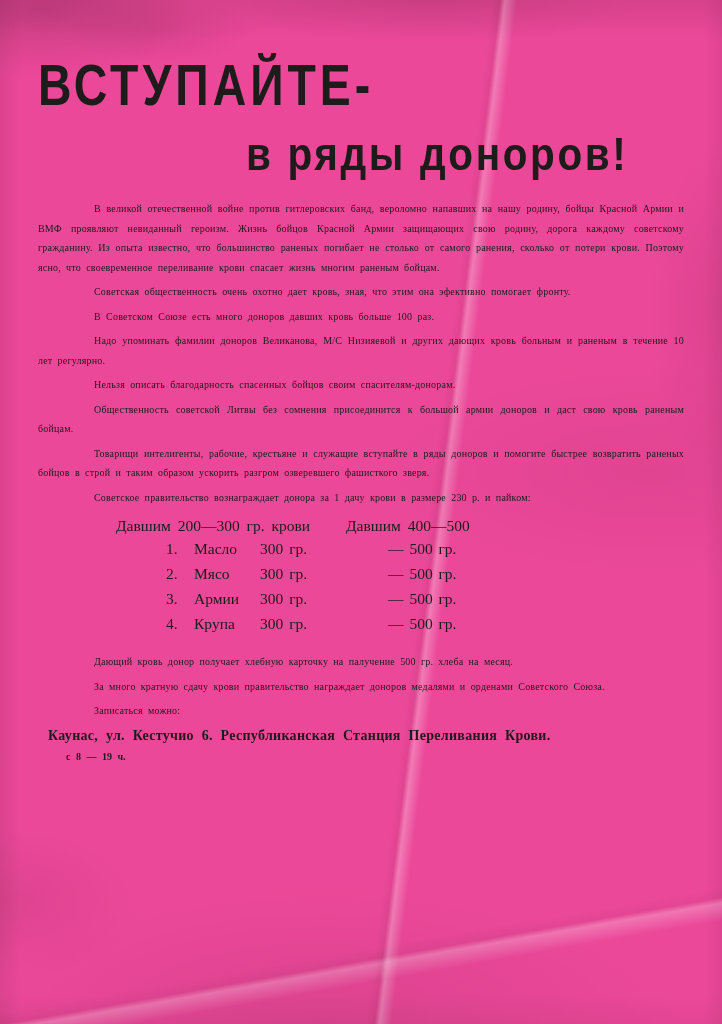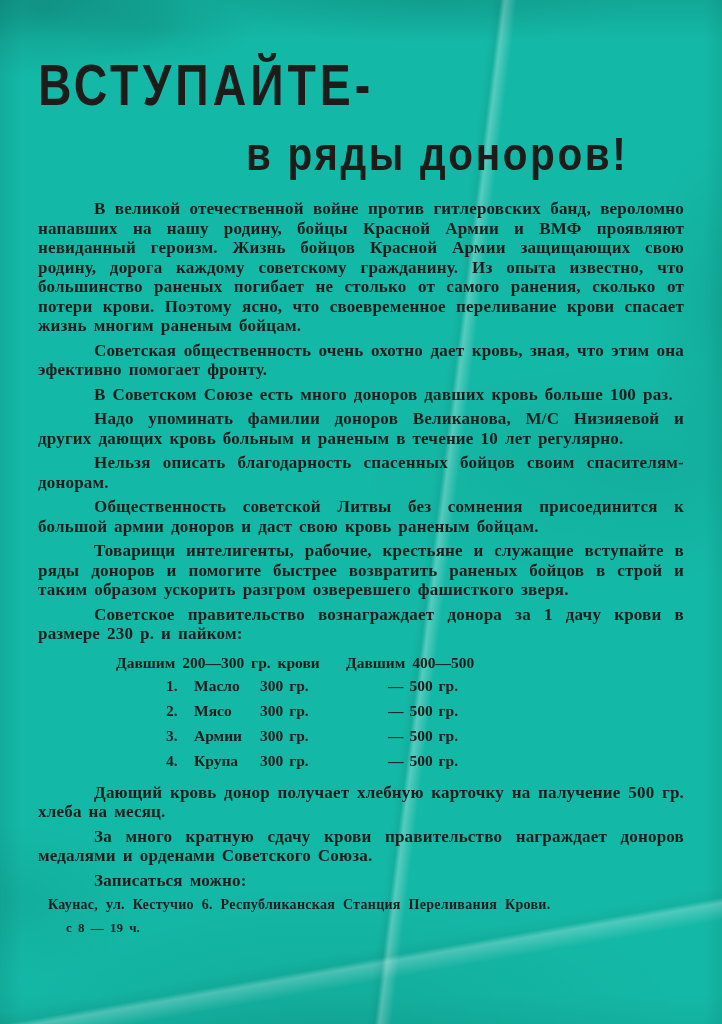--- a/index.html
+++ b/index.html
@@ -5,21 +5,21 @@
   html, body {
     margin: 0;
     padding: 0;
     background: #888;
   }
   .poster {
     position: relative;
     width: 722px;
     height: 1024px;
     margin: 0 auto;
-    background: #14b8a6;
+    background: #ec4899;
     color: #1d1c1a;
     font-family: "Liberation Serif", "DejaVu Serif", serif;
     overflow: hidden;
     box-sizing: border-box;
   }
   
   .poster::before {
     content: "";
     position: absolute;
     inset: 0;
@@ -62,31 +62,31 @@
     margin-left: 208px;
     transform: scaleX(0.88);
     transform-origin: left center;
     white-space: nowrap;
   }
   .body-text {
     margin-top: 22px;
   }
   .para {
     margin: 0 0 5px 0;
-    font-size: 17px;
-    font-weight: 700;
+    font-size: 10px;
+    font-weight: 400;
     line-height: 19.5px;
     text-align: justify;
     text-indent: 56px;
     word-spacing: 2.5px;
     letter-spacing: 0.2px;
   }
   .ration-table {
-    margin: 9px 0 10px 0;
-    font-weight: 700;
+    margin: 9px 0 16px 0;
+    font-weight: 400;
     font-size: 15.5px;
   }
   .table-header {
     display: flex;
     margin-left: 78px;
     line-height: 20px;
     word-spacing: 3px;
   }
   .table-header .col1 { width: 230px; }
   .table-row {
@@ -102,21 +102,21 @@
   .footer-address {
     margin: 7px 0 0 10px;
     font-size: 14px;
     font-weight: 700;
     word-spacing: 4px;
     letter-spacing: 0.3px;
     white-space: nowrap;
   }
   .footer-hours {
     margin: 7px 0 0 28px;
-    font-size: 13px;
+    font-size: 10px;
     font-weight: 700;
     word-spacing: 3px;
   }
 </style>
 </head>
 <body>
 
 <div class="poster">
   <div class="content">
 

